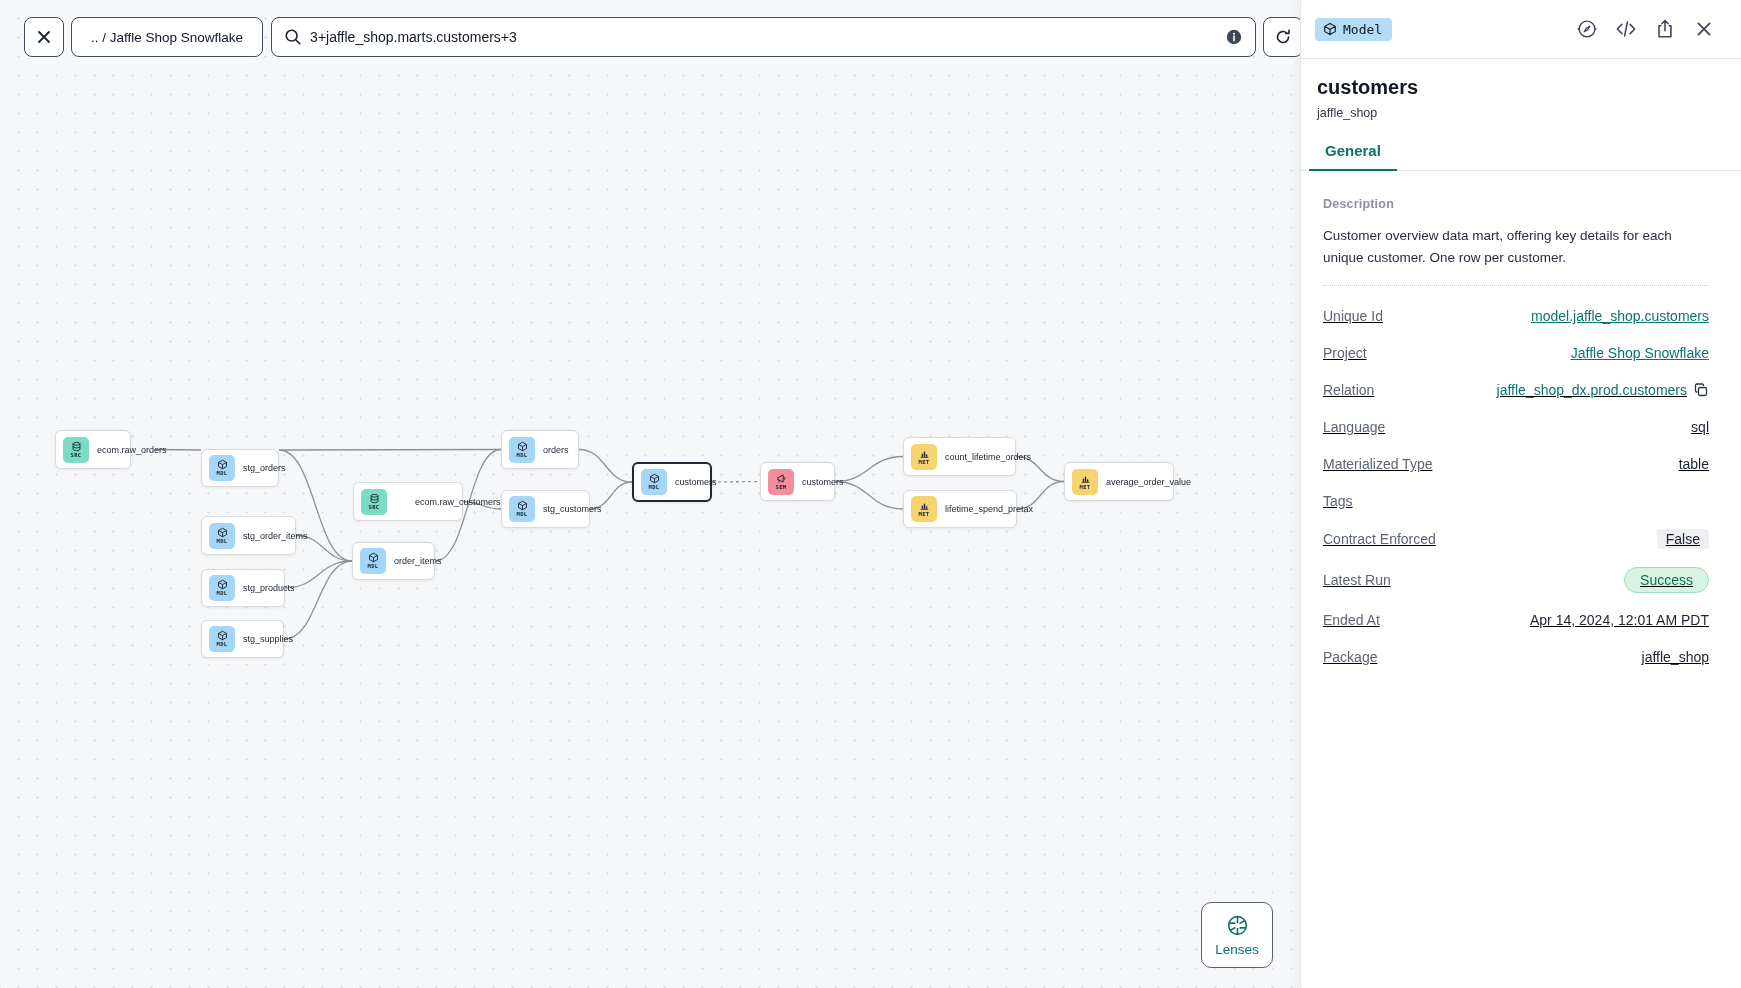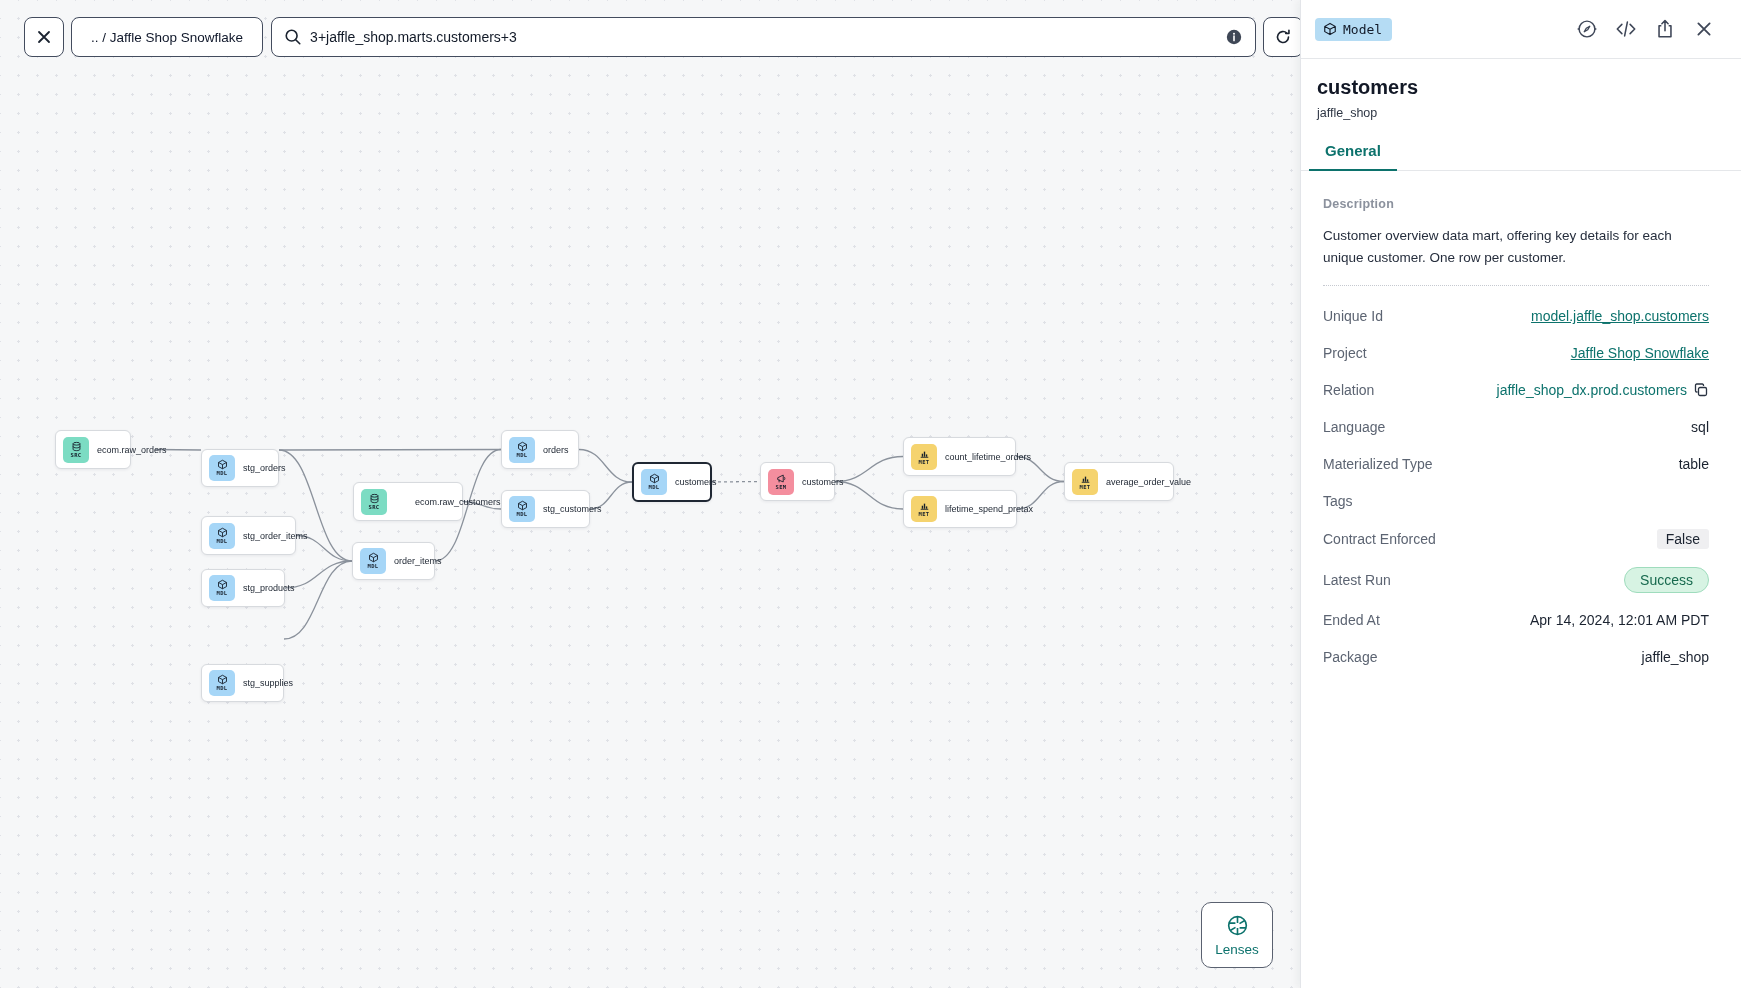--- a/index.html
+++ b/index.html
@@ -67,21 +67,21 @@
   .ptitle h1 { font-size:20px; font-weight:bold; color:#121826; }
   .ptitle .sub { margin-top:7px; font-size:12.5px; color:#2e3644; }
   .tabs { margin-top:13px; border-bottom:1px solid #e5e7ea; padding-left:8px; }
   .tab { display:inline-block; padding:9px 16px 10px 16px; font-size:15px; font-weight:bold;
     color:#0c726c; border-bottom:2px solid #0c726c; margin-bottom:-1px; cursor:pointer; }
   .pcontent { padding:26px 32px 20px 22px; }
   .seclabel { font-size:12.5px; font-weight:bold; color:#8b919d; letter-spacing:.2px; }
   .desc { margin-top:14px; font-size:13.5px; line-height:1.62; color:#262e3d; }
   .dotted { border-bottom:1px dotted #c6c9d0; margin:16px 0 21px 0; }
   .kvrow { display:flex; align-items:center; justify-content:space-between;
-    margin-bottom:18px; min-height:19px; }
+    margin-bottom:18px; min-height:19px;text-decoration:underline; }
   .kvrow .k { font-size:14px; color:#5c6472; }
   .kvrow .v { font-size:14px; color:#1b2330; text-align:right; display:flex;
     align-items:center; gap:6px; }
   .v a { color:#0c726c; text-decoration:underline; cursor:pointer; }
   .v .teal { color:#0c726c; }
   .v .chip { background:#efeff1; border-radius:3px; padding:2px 9px; color:#1b2330; }
   .v .success { background:#d7f3e3; border:1px solid #9fdcbd; color:#17694e;
     border-radius:999px; padding:4px 15px; font-size:14px; }
   .copybtn { width:16px; height:16px; color:#2a3342; cursor:pointer; display:inline-flex; }
 </style>
@@ -175,21 +175,21 @@
       </div>
       <div class="node" style="left: 201px; top: 569px; width: 84px; height: 38px;">
         <span class="nicon mdl">
           <svg viewBox="0 0 16 16">
             <path d="M8 1.8 13.8 5v6L8 14.2 2.2 11V5L8 1.8zM2.2 5 8 8.2 13.8 5M8 8.2v6" fill="none" stroke="#17202c" stroke-width="1.3" stroke-linejoin="round"></path>
           </svg>
           <b>MDL</b>
         </span>
         <span class="nlabel">stg_products</span>
       </div>
-      <div class="node" style="left: 201px; top: 620px; width: 83px; height: 38px; margin-top: 44px;">
+      <div class="node" style="left: 201px; top: 620px; width: 83px; height: 38px;">
         <span class="nicon mdl">
           <svg viewBox="0 0 16 16">
             <path d="M8 1.8 13.8 5v6L8 14.2 2.2 11V5L8 1.8zM2.2 5 8 8.2 13.8 5M8 8.2v6" fill="none" stroke="#17202c" stroke-width="1.3" stroke-linejoin="round"></path>
           </svg>
           <b>MDL</b>
         </span>
         <span class="nlabel">stg_supplies</span>
       </div>
       <div class="node" style="left: 353px; top: 482px; width: 110px; height: 39px; gap: 28px;">
         <span class="nicon src">

